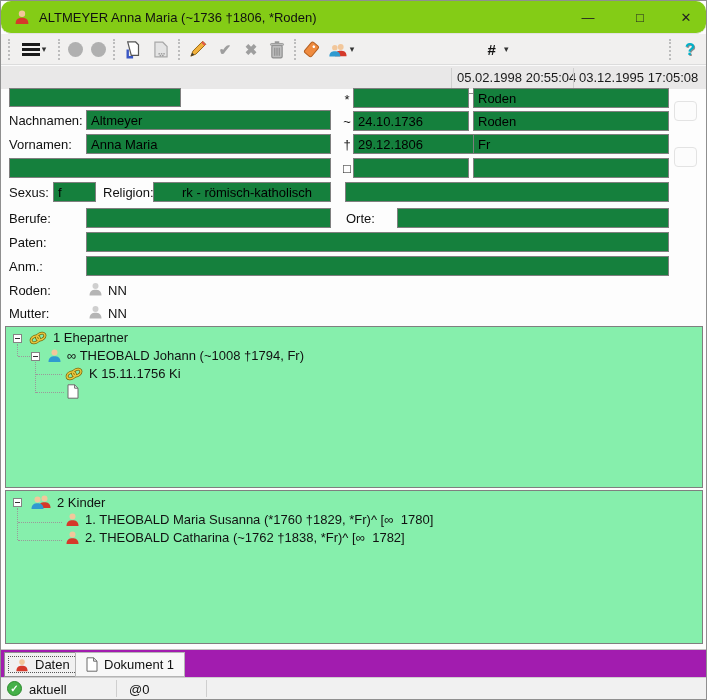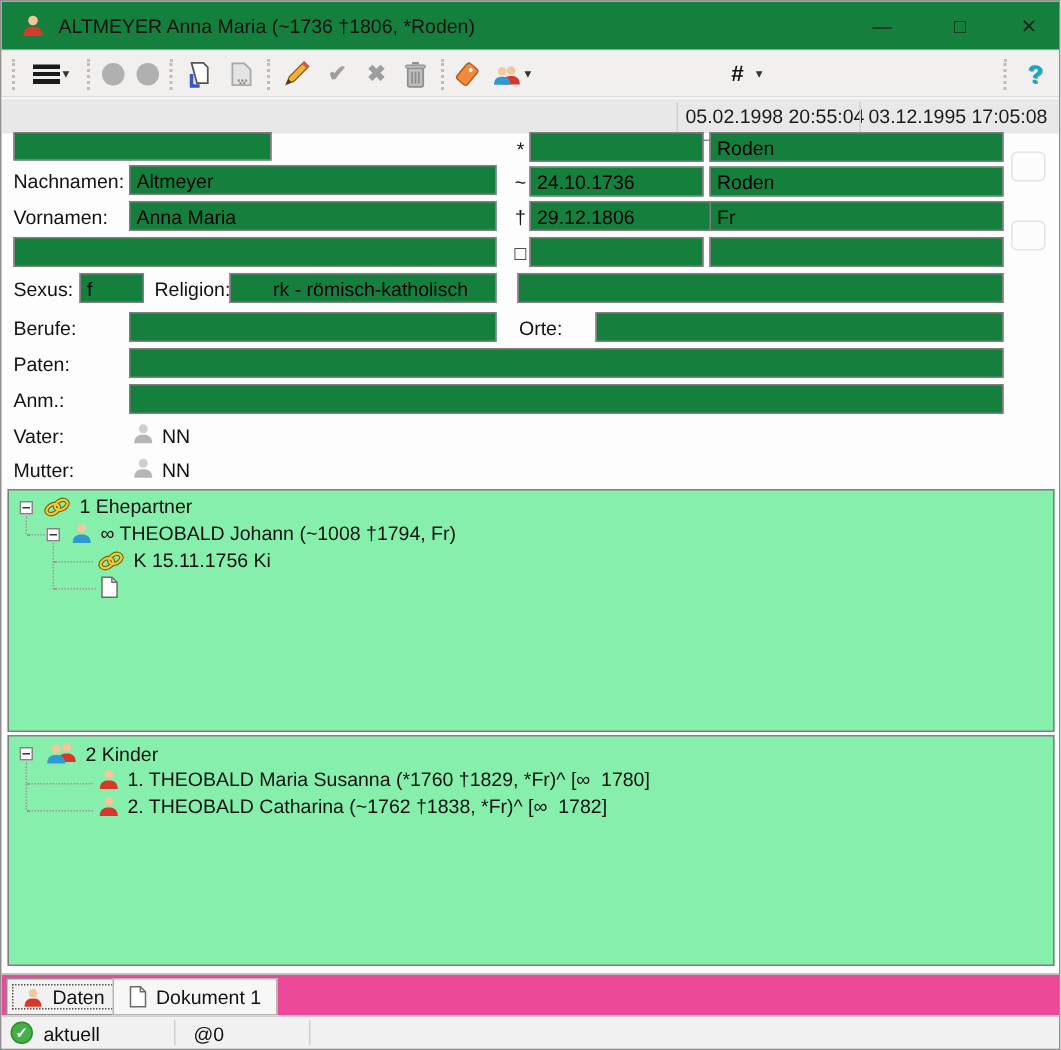--- a/index.html
+++ b/index.html
@@ -4,21 +4,21 @@
 <style>
   html,body{margin:0;padding:0;background:#d6d6d6;}
   *{box-sizing:border-box;}
   .win{
     position:relative;width:707px;height:700px;margin:0 auto;
     background:#fdfdfd;border:1px solid #8f8f8f;
     font-family:"Liberation Sans",sans-serif;color:#111;overflow:hidden;
   }
   .abs{position:absolute;}
   
-  .titlebar{position:absolute;left:0;top:0;width:100%;height:33px;background:#15803d;border-bottom:1px solid #e2e2e2;}
+  .titlebar{position:absolute;left:0;top:0;width:100%;height:33px;background:#84cc16;border-bottom:1px solid #e2e2e2;border-radius:10px;}
   .title-text{position:absolute;left:38px;top:9px;font-size:13px;white-space:nowrap;}
   .winbtn{position:absolute;top:0;width:44px;height:32px;display:flex;align-items:center;justify-content:center;font-size:13px;color:#222;}
   
   .toolbar{position:absolute;left:0;top:33px;width:100%;height:31px;background:#f1f0ef;border-bottom:1px solid #dcdcdc;}
   .grip{position:absolute;top:5px;height:21px;width:3px;border-left:2px dotted #bdbdbd;}
   .tbtn{position:absolute;top:3px;height:25px;display:flex;align-items:center;justify-content:center;gap:2px;}
   .hamburger{width:18px;height:13px;background:repeating-linear-gradient(#1a1a1a 0 3px,transparent 3px 5px);}
   .dd-arrow{font-size:9px;color:#333;line-height:1;}
   .circle-ico{width:15px;height:15px;border-radius:50%;background:#b0b0b0;}
   .glyph-gray{font-size:15px;font-weight:bold;color:#9e9e9e;line-height:1;}
@@ -37,21 +37,21 @@
   .sym{position:absolute;font-size:13px;color:#111;width:10px;text-align:center;}
   .ghostbtn{position:absolute;left:673px;width:23px;height:20px;border:1px solid #e3e3e3;border-radius:4px;background:#fcfcfc;}
   
   .treebox{position:absolute;left:4px;width:698px;background:#86efac;border:1px solid #7f7f7f;}
   .trow{position:absolute;display:flex;align-items:center;gap:5px;font-size:13px;white-space:nowrap;}
   .expbox{position:absolute;width:9px;height:9px;border:1px solid #848484;background:#fff;}
   .expbox .minus{position:absolute;left:1px;top:3px;width:5px;height:1px;background:#333;}
   .dotv{position:absolute;width:1px;border-left:1px dotted #9a9a9a;}
   .doth{position:absolute;height:1px;border-top:1px dotted #9a9a9a;}
   
-  .tabbar{position:absolute;left:0;top:648px;width:100%;height:28px;background:#ec4899;border-top:1px solid #c2c2c2;}
+  .tabbar{position:absolute;left:0;top:648px;width:100%;height:28px;background:#a21caf;border-top:1px solid #c2c2c2;}
   .tab{position:absolute;top:2px;height:25px;display:flex;align-items:center;gap:6px;padding:0 10px;font-size:13px;border:1px solid #b5b5b5;background:#f7f7f7;}
   .tab.active{background:#f1f1f1;border-color:#8f8f8f;}
   .tab.active .focusring{position:absolute;inset:3px;border:1px dotted #555;pointer-events:none;}
   
   .statusbar{position:absolute;left:0;top:676px;width:100%;height:22px;background:#f1f1f1;border-top:1px solid #cfcfcf;font-size:13px;}
   .statusicon{position:absolute;left:6px;top:3px;width:15px;height:15px;border-radius:50%;background:#45b049;border:1px solid #2d8a2d;color:#fff;font-size:10px;font-weight:bold;display:flex;align-items:center;justify-content:center;}
   .bottom-edge{position:absolute;left:0;top:698px;width:100%;height:2px;background:#9a9a9a;}
 </style>
 </head>
 <body>
@@ -219,21 +219,21 @@
 
     <span class="lbl" style="left:8px;top:210px">Berufe:</span>
     <input class="fld" style="left: 85px; top: 207px; width: 245px;" value="">
     <span class="lbl" style="left:345px;top:210px">Orte:</span>
     <input class="fld" style="left: 396px; top: 207px; width: 272px;" value="">
     <span class="lbl" style="left:8px;top:234px">Paten:</span>
     <input class="fld" style="left: 85px; top: 231px; width: 583px;" value="">
     <span class="lbl" style="left:8px;top:258px">Anm.:</span>
     <input class="fld" style="left: 85px; top: 255px; width: 583px;" value="">
 
-    <span class="lbl" style="left:8px;top:282px">Vater:</span>
+    <span class="lbl" style="left:8px;top:282px">Roden:</span>
     <svg class="abs" style="left:87px;top:280px" width="15" height="16">
         <use href="#person-shape" style="--head:#cfcfcf;--body:#b5b5b5"></use>
       </svg>
     <span class="lbl" style="left:107px;top:282px">NN</span>
     <span class="lbl" style="left:8px;top:305px">Mutter:</span>
     <svg class="abs" style="left:87px;top:303px" width="15" height="16">
         <use href="#person-shape" style="--head:#cfcfcf;--body:#b5b5b5"></use>
       </svg>
     <span class="lbl" style="left:107px;top:305px">NN</span>
   </div>

